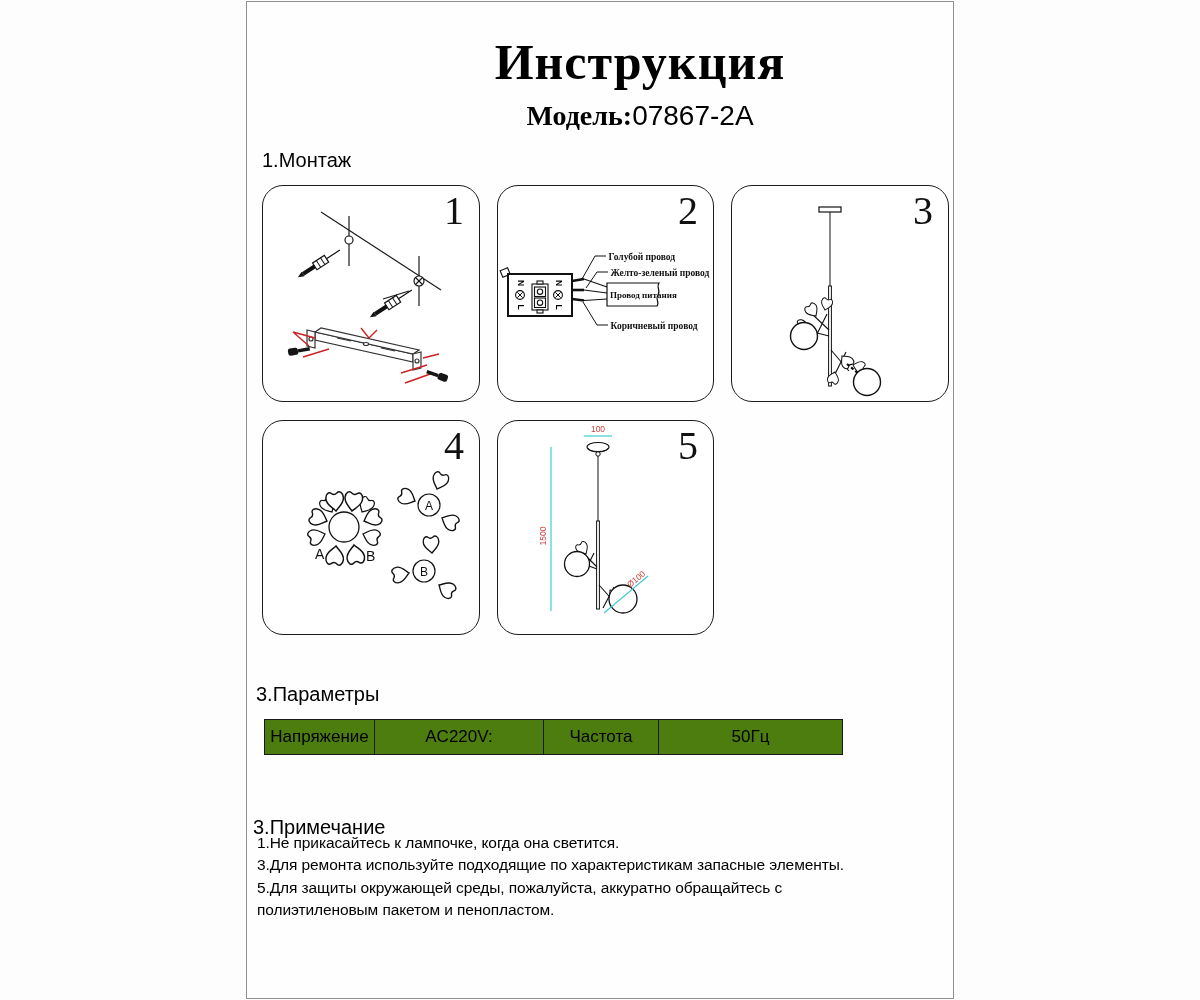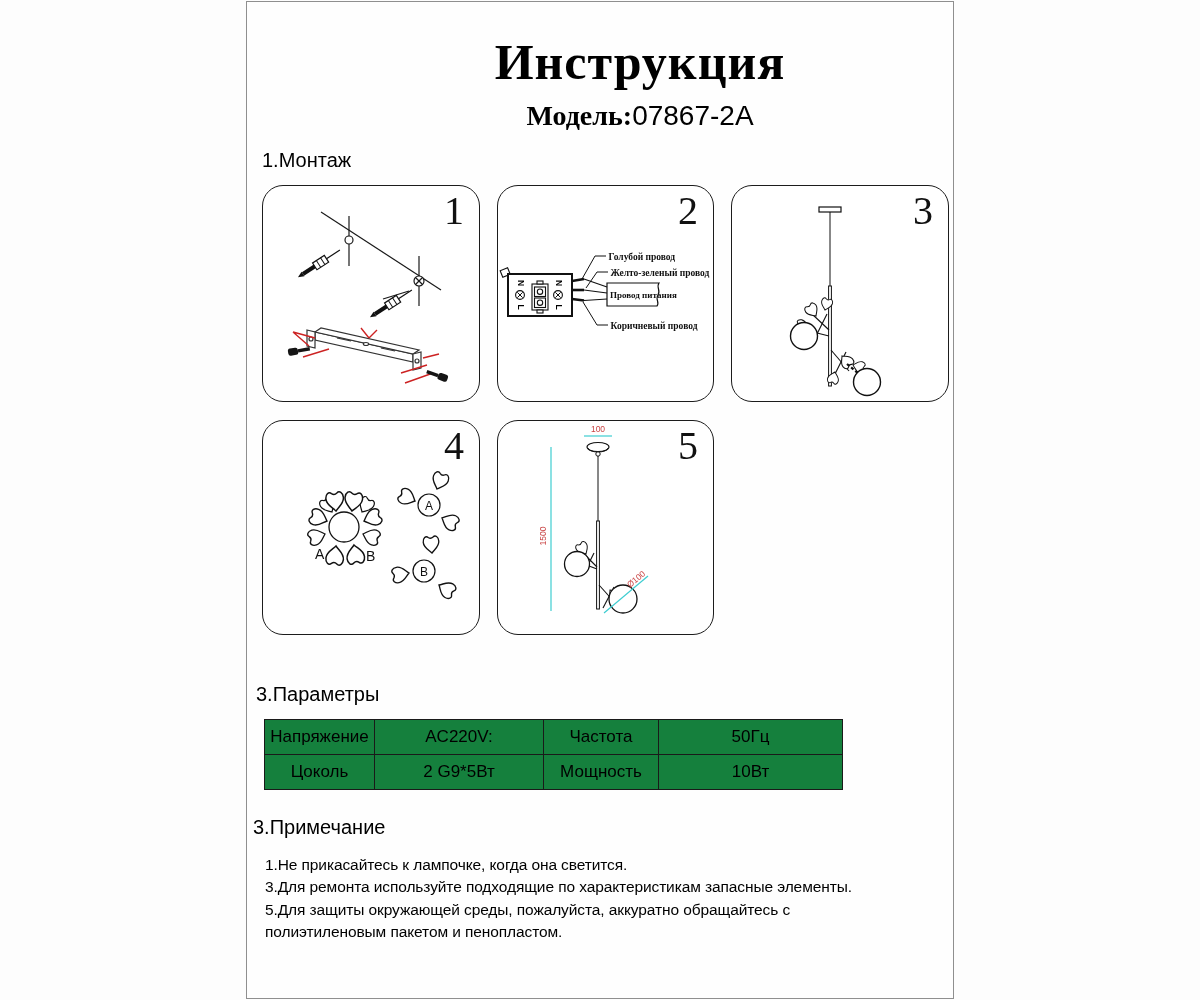--- a/index.html
+++ b/index.html
@@ -9,24 +9,24 @@
         border:1px solid #8f8f8f;background:#fefefe;}
   .title-wrap{position:absolute;left:290px;top:36px;width:700px;text-align:center;}
   .title{font-family:"Liberation Serif",serif;font-weight:700;font-size:50px;line-height:52px;letter-spacing:1px;}
   .model-line{margin-top:12px;font-family:"Liberation Serif",serif;font-weight:700;font-size:28px;}
   .model-value{font-family:"Liberation Sans",sans-serif;font-weight:400;}
   .sec-label{position:absolute;font-size:20px;color:#000000;}
   .panel{position:absolute;border:1.6px solid #1c1c1c;border-radius:21px;background:#fff;}
   .panel svg{position:absolute;left:0;top:0;}
   .pnum{position:absolute;top:2px;right:15px;font-family:"Liberation Serif",serif;
         font-weight:400;font-size:40px;line-height:46px;color:#111;}
-  .ptable{position:absolute;left:264px;top:719px;border-collapse:collapse;table-layout:fixed;background:#15803d;}
+  .ptable{position:absolute;left:264px;top:719px;border-collapse:collapse;table-layout:fixed;background:#4d7c0f;}
   .ptable td{border:1.7px solid #1a1a1a;text-align:center;vertical-align:middle;
              font-size:17px;height:34px;padding:0 2px;white-space:nowrap;}
-  .notes{position:absolute;left:257px;top:854px;width:700px;margin-left:8px;}
+  .notes{position:absolute;left:257px;top:832px;width:700px;}
   .note-line{font-size:15.5px;line-height:22.4px;letter-spacing:-0.1px;}
   svg text{font-family:"Liberation Sans",sans-serif;}
   .wire-label{font-family:"Liberation Serif",serif;font-weight:700;}
 </style>
 </head>
 <body>
 
 <div class="canvas">
 
   <svg width="0" height="0" style="position:absolute">
@@ -249,26 +249,20 @@
         <col style="width:115px">
         <col style="width:184px">
       </colgroup>
     <tbody>
       <tr>
         <td>Напряжение</td>
         <td>AC220V:</td>
         <td>Частота</td>
         <td>50Гц</td>
       </tr>
-      <tr>
-        <td>Цоколь</td>
-        <td>2 G9*5Вт</td>
-        <td>Мощность</td>
-        <td>10Вт</td>
-      </tr>
     </tbody>
   </table>
 
   <div class="sec-label" style="left:253px;top:816px;">3.Примечание</div>
   <div class="notes">
     <div class="note-line">1.Не прикасайтесь к лампочке, когда она светится.</div>
     <div class="note-line">3.Для ремонта используйте подходящие по характеристикам запасные элементы.</div>
     <div class="note-line">5.Для защиты окружающей среды, пожалуйста, аккуратно обращайтесь с</div>
     <div class="note-line">полиэтиленовым пакетом и пенопластом.</div>
   </div>

